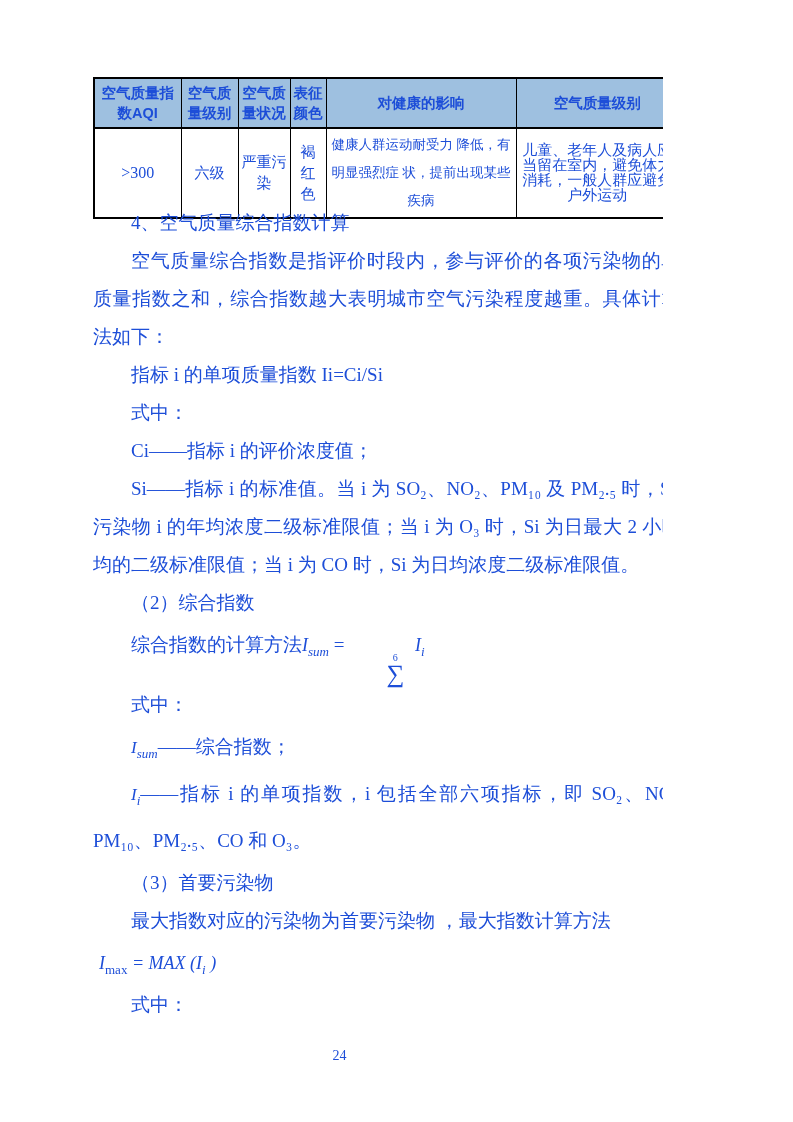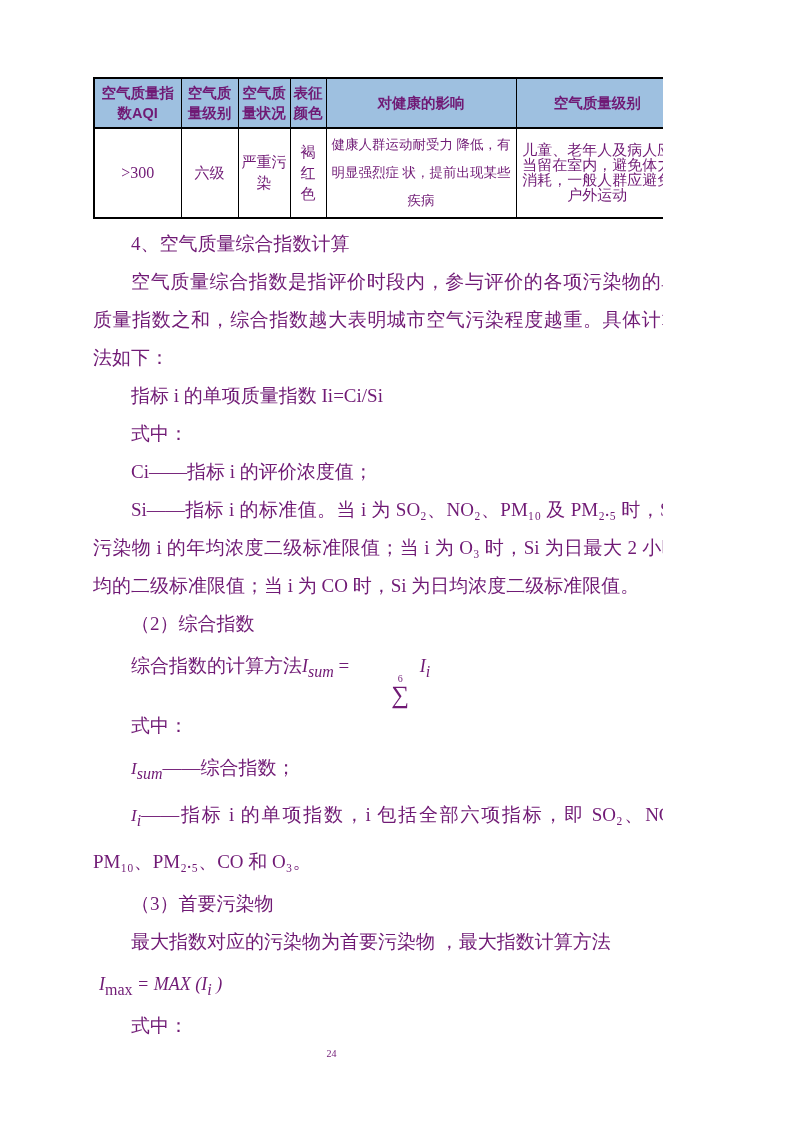--- a/index.html
+++ b/index.html
@@ -1,21 +1,21 @@
 <!DOCTYPE html>
 <html><head>
 <meta charset="utf-8">
 <style>
   html, body { margin: 0; padding: 0; background: #ffffff; }
   .page {
     position: relative;
     width: 663px;
     height: 1122px;
     background: #ffffff;
-    color: #701a75;
+    color: #1d4ed8;
     font-family: "Liberation Serif", "DejaVu Serif", serif;
     overflow: hidden;
   }
 
   
   table.aqi-table {
     position: absolute;
     left: 93px;
     top: 77px;
     width: 585px;
@@ -43,54 +43,54 @@
   td.cell-level  { font-size: 15px; }
   td.cell-status { font-size: 15px; line-height: 21px; }
   td.cell-color  { font-size: 15px; line-height: 21px; margin-left: 36px; }
   td.cell-health { font-size: 13.5px; line-height: 28px; }
   td.cell-advice { font-size: 15px; line-height: 15px; }
 
   
   .doc-body {
     position: absolute;
     left: 93px;
-    top: 225px;
+    top: 204px;
     width: 607px;
     font-size: 19px;
     line-height: 38px;
     text-align: justify;
   }
   .doc-body p { margin: 0; }
   .indent { text-indent: 38px; }
 
   
   .fi  { font-style: italic; font-family: "Liberation Serif", "DejaVu Serif", serif; }
-  sub.fsub { font-size: 16px; line-height: 0; margin-top: 6px; }
+  sub.fsub { font-size: 13px; line-height: 0; margin-top: 6px; }
   sub.it { font-style: italic; }
   .formula-line { line-height: 46px; margin: 4px 0; }
   .fdef { line-height: 46px; }
   .sigma-stack {
     display: inline-flex;
     flex-direction: column;
     align-items: center;
     vertical-align: -10px;
     margin: 0 6px 0 4px;
   }
   .sigma-upper { font-size: 10px; line-height: 9px; }
   .sigma { font-size: 25px; line-height: 24px; }
   .formula-max { line-height: 46px; font-size: 18px; text-indent: 6px; }
 
   
   .footer {
     position: absolute;
-    left: 0;
+    left: 8px;
     top: 1048px;
     width: 100%;
     text-align: center;
-    font-size: 10px;
+    font-size: 14px;
   }
 </style>
 </head>
 <body>
 
 <div class="page">
 
   <table class="aqi-table">
     <colgroup>
       <col style="width:87px">

